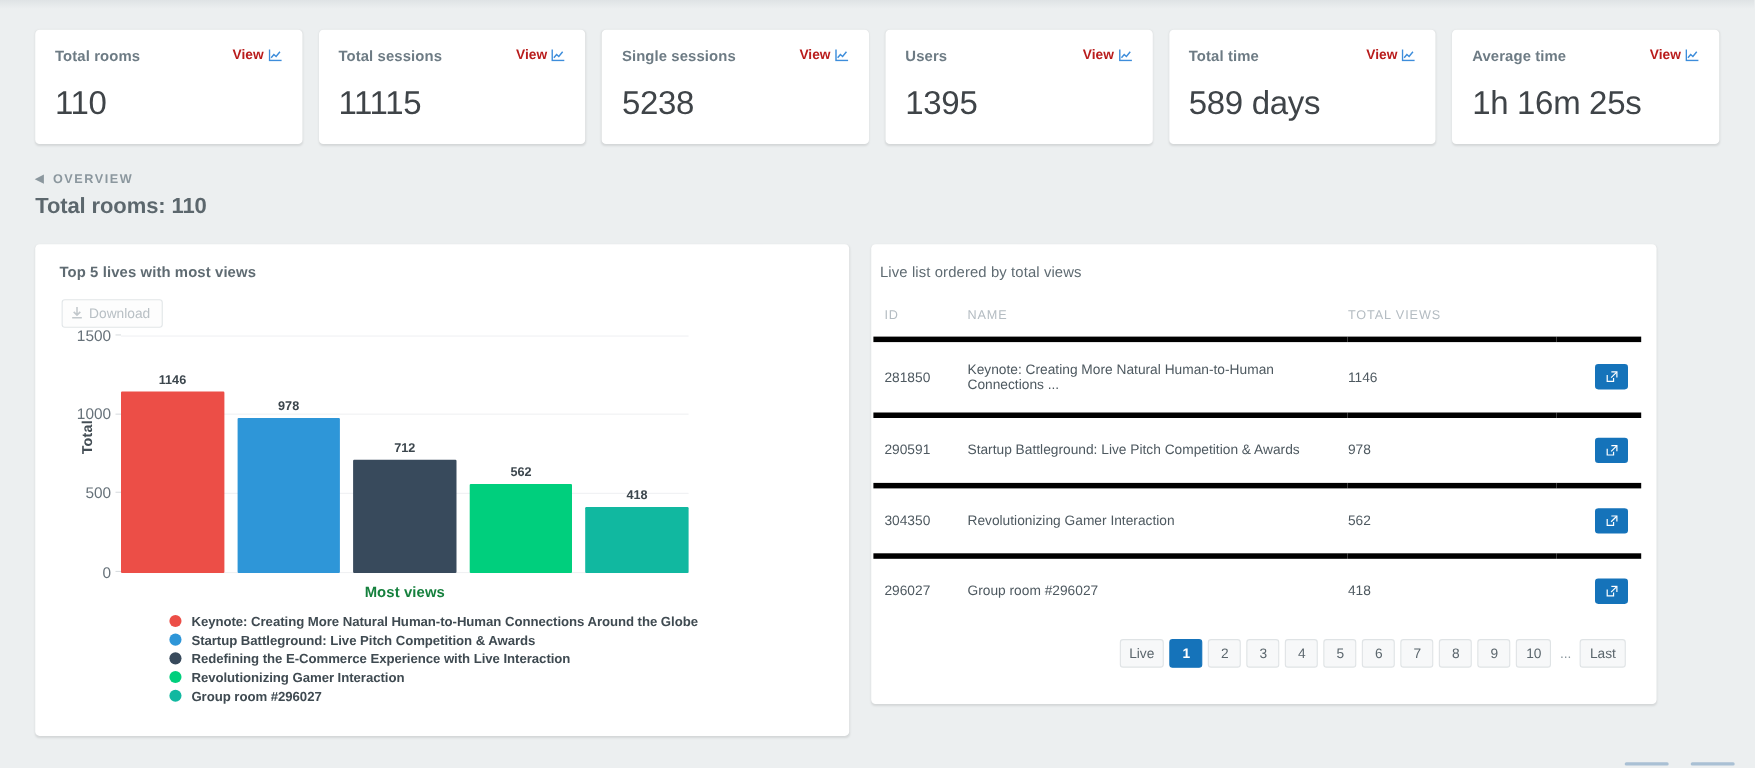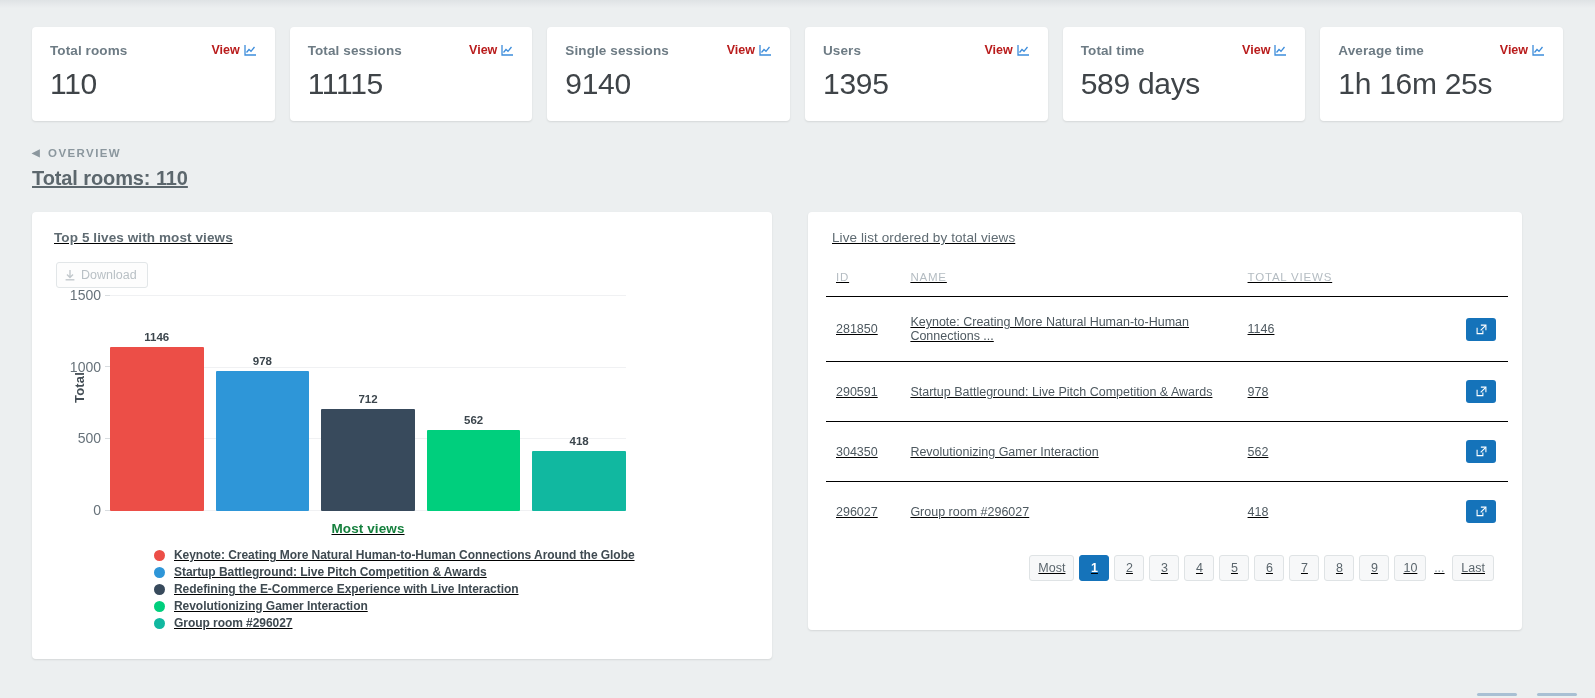--- a/index.html
+++ b/index.html
@@ -60,21 +60,21 @@
     gap: 4px;
     color: #b91c1c;
     font-size: 12.5px;
     font-weight: 600;
     text-decoration: none;
     cursor: pointer;
     white-space: nowrap;
   }
   .stat-view svg { display: block; }
   .stat-value {
-    margin-top: 9px;
+    margin-top: 20px;
     font-size: 30px;
     color: #3f4448;
     font-weight: 400;
     letter-spacing: -0.3px;
     line-height: 1.15;
   }
 
   
   .crumb-wrap {
     padding: 21px 32px 0 32px;
@@ -94,38 +94,36 @@
     font-size: 10px;
     line-height: 1;
     color: #8b979e;
   }
   .page-title {
     margin-top: 7px;
     font-size: 20px;
     color: #5c676d;
     font-weight: 600;
     letter-spacing: -0.1px;
-    text-decoration: underline;
   }
 
   
   .panels {
     display: flex;
     gap: 20px;
     padding: 22px 32px 0 32px;
     align-items: flex-start;
-    text-decoration: underline;
   }
   .panel {
     background: #ffffff;
     border-radius: 4px;
     box-shadow: 0 1px 2px rgba(0,0,0,0.10);
   }
   .panel-left  { width: 740px; height: 447px; padding: 18px 16px 10px 16px; position: relative; }
-  .panel-right { width: 714px; height: 418px; padding: 18px 14px 10px 18px; position: relative; margin-left: 16px; }
+  .panel-right { width: 714px; height: 418px; padding: 18px 14px 10px 2px; position: relative; }
   .panel-title {
     font-size: 13.5px;
     font-weight: 700;
     color: #5f6b72;
     letter-spacing: .1px;
     padding-left: 6px;
   }
   .panel-title.light { font-weight: 500; color: #5f6b72; }
 
   
@@ -256,21 +254,21 @@
   .tbl thead th {
     text-align: left;
     font-size: 11.5px;
     font-weight: 500;
     color: #b4bcc2;
     letter-spacing: .8px;
     padding: 0 0 13px 0;
   }
   .tbl thead th:first-child { padding-left: 10px; }
   .tbl tbody td {
-    border-top: 1px solid #000000;
+    border-top: 5px solid #000000;
     font-size: 12.5px;
     color: #4e5960;
     padding: 18px 0 18px 0;
     height: 51px;
     vertical-align: middle;
   }
   .tbl tbody td:first-child { padding-left: 10px; }
   .col-id    { width: 88px; }
   .col-name  { width: 365px; }
   .col-views { width: 200px; }
@@ -379,21 +377,21 @@
       <div class="stat-head">
         <div class="stat-label">Single sessions</div>
         <a class="stat-view">
           <span>View</span>
           <svg width="13" height="12" viewBox="0 0 13 12">
             <path d="M1 1v10h11" stroke="#3d8ddb" stroke-width="1.3" fill="none"></path>
             <path d="M2.5 8.5L5 5.5l2 1.8L10.5 3" stroke="#3d8ddb" stroke-width="1.3" fill="none"></path>
           </svg>
         </a>
       </div>
-      <div class="stat-value">9140</div>
+      <div class="stat-value">5238</div>
     </div>
 
     <div class="stat-card">
       <div class="stat-head">
         <div class="stat-label">Users</div>
         <a class="stat-view">
           <span>View</span>
           <svg width="13" height="12" viewBox="0 0 13 12">
             <path d="M1 1v10h11" stroke="#3d8ddb" stroke-width="1.3" fill="none"></path>
             <path d="M2.5 8.5L5 5.5l2 1.8L10.5 3" stroke="#3d8ddb" stroke-width="1.3" fill="none"></path>
@@ -587,21 +585,21 @@
                     <path d="M1.2 4.2v6.3h6.3V7.2" stroke="#ffffff" stroke-width="1.2" fill="none"></path>
                     <path d="M5.3 1.2h5.5v5.5" stroke="#ffffff" stroke-width="1.2" fill="none"></path>
                     <path d="M10.6 1.4L5.1 6.9" stroke="#ffffff" stroke-width="1.2" fill="none"></path>
                   </svg>
                 </button></td>
             </tr>
           </tbody>
       </table>
 
       <div class="pagination" id="pagination">
-          <button class="pg">Most</button>
+          <button class="pg">Live</button>
           <button class="pg active">1</button>
           <button class="pg">2</button>
           <button class="pg">3</button>
           <button class="pg">4</button>
           <button class="pg">5</button>
           <button class="pg">6</button>
           <button class="pg">7</button>
           <button class="pg">8</button>
           <button class="pg">9</button>
           <button class="pg">10</button>

